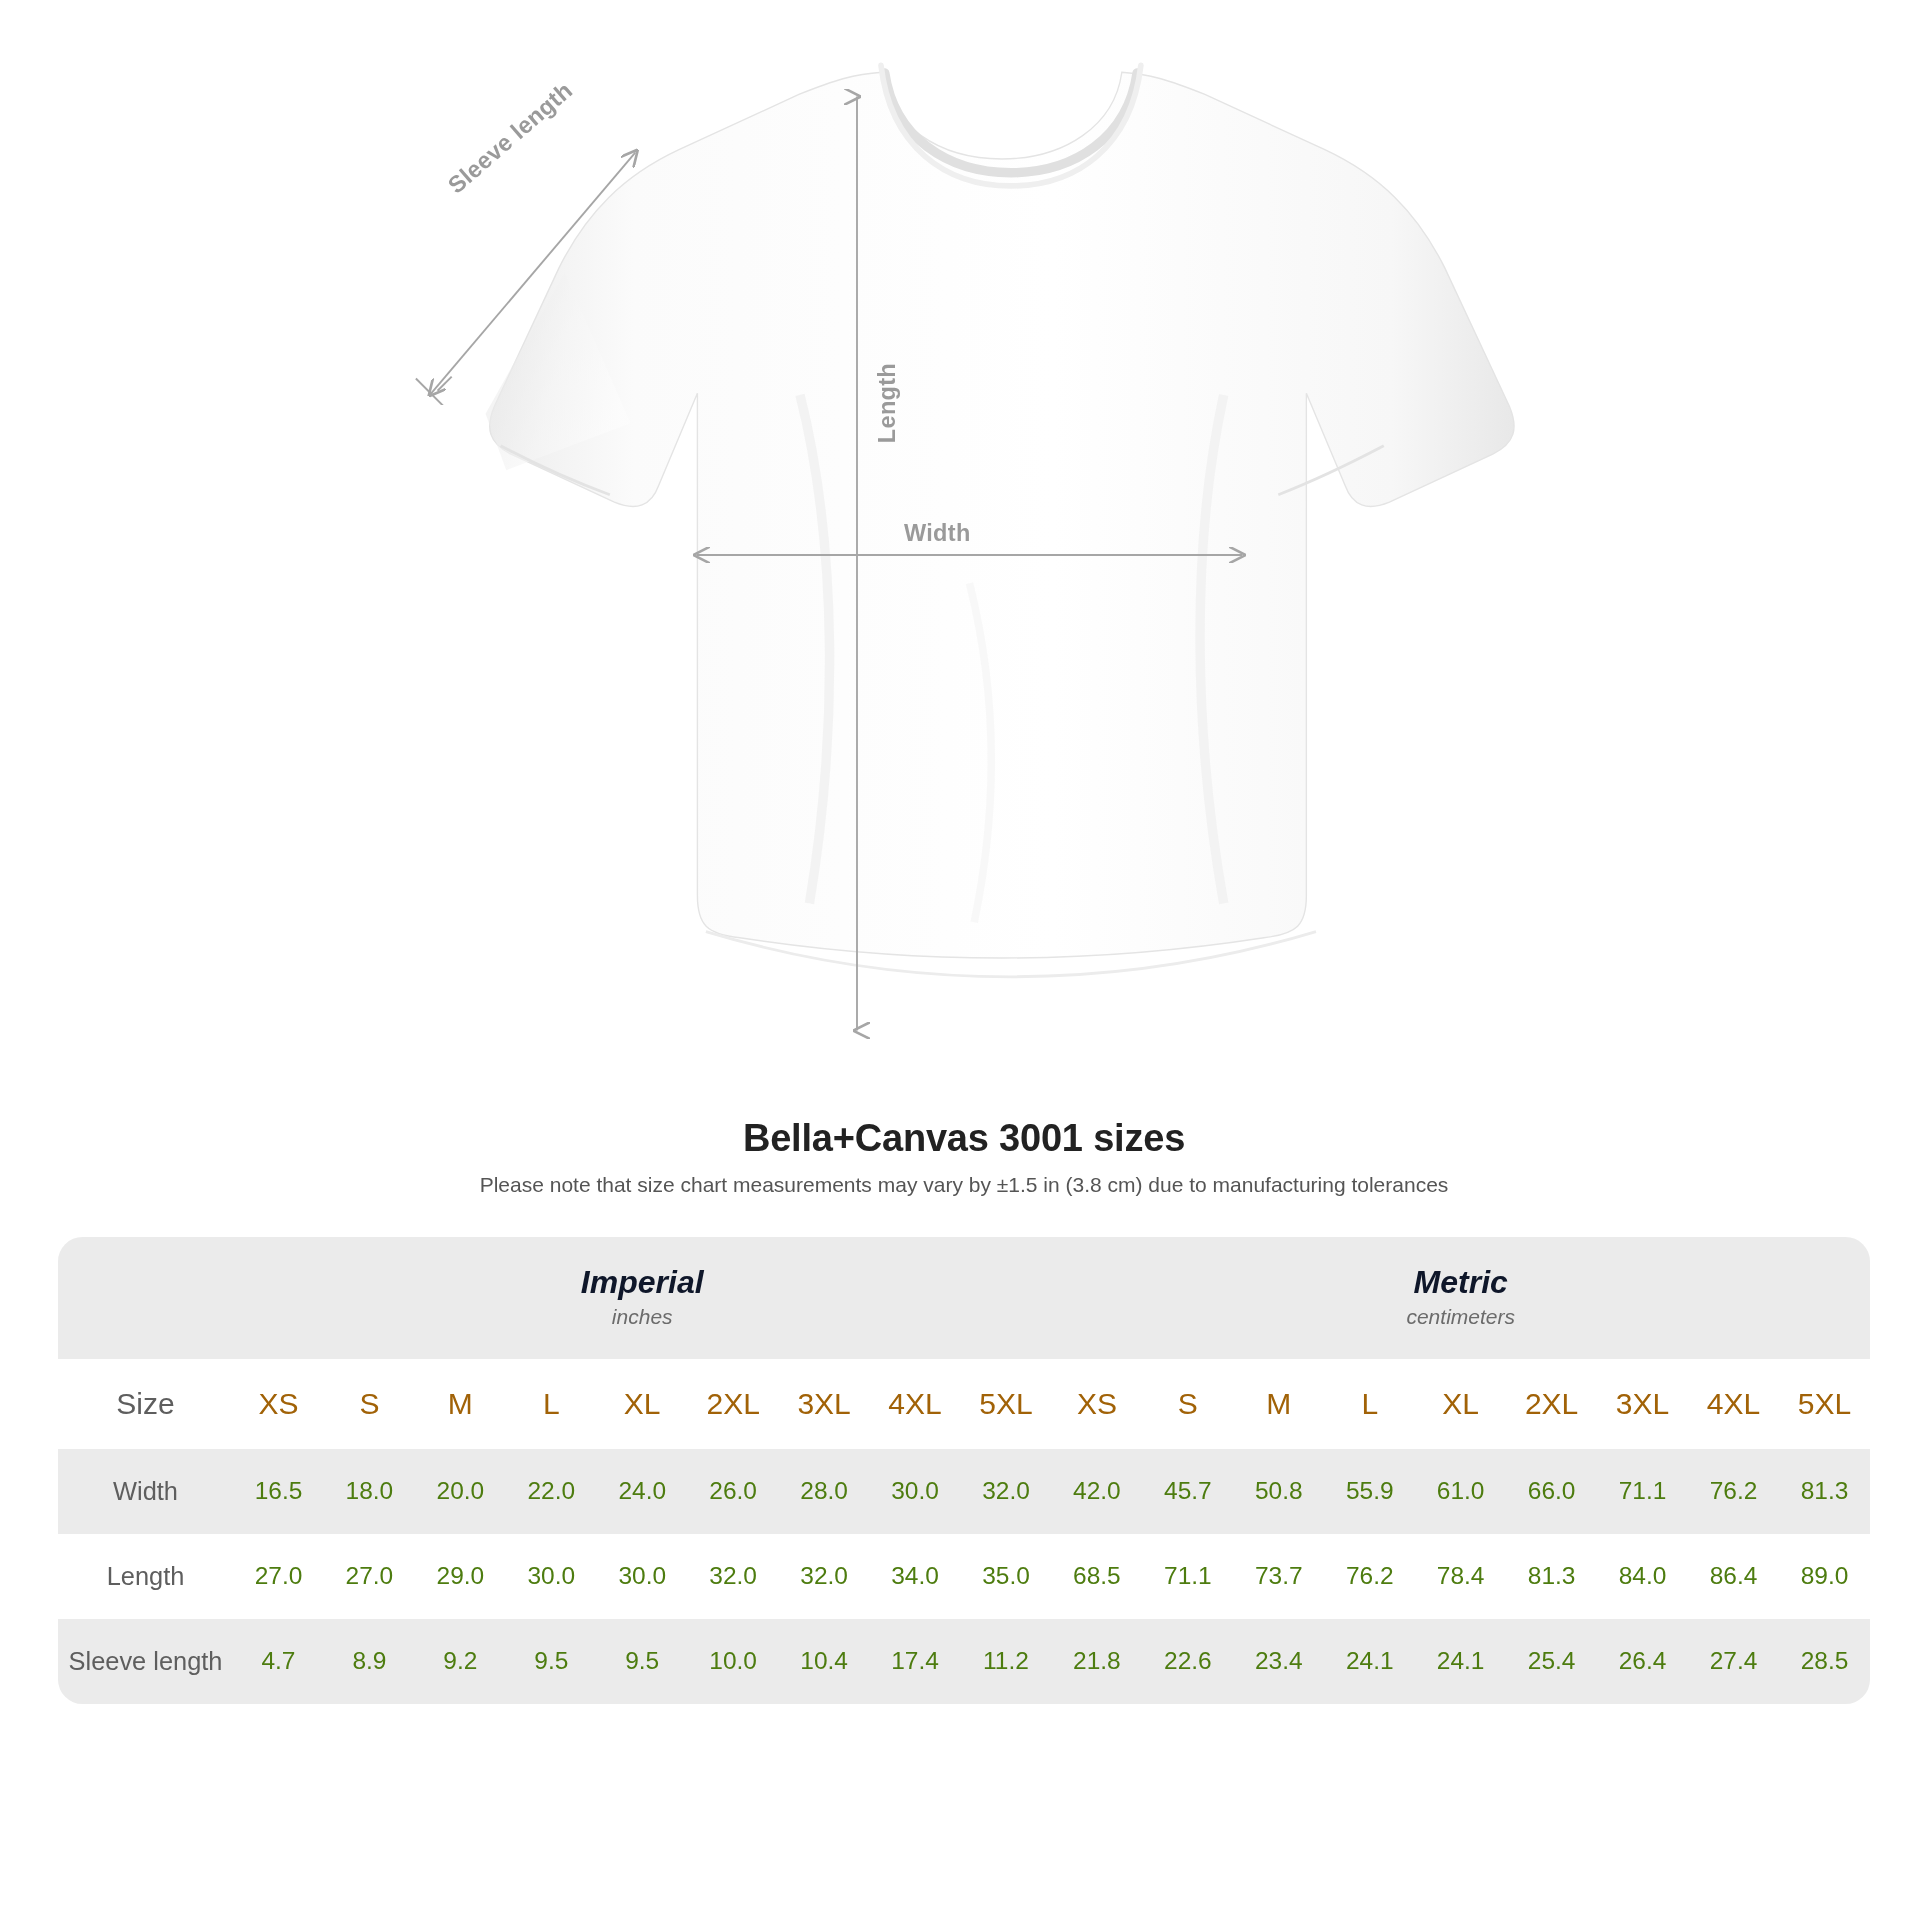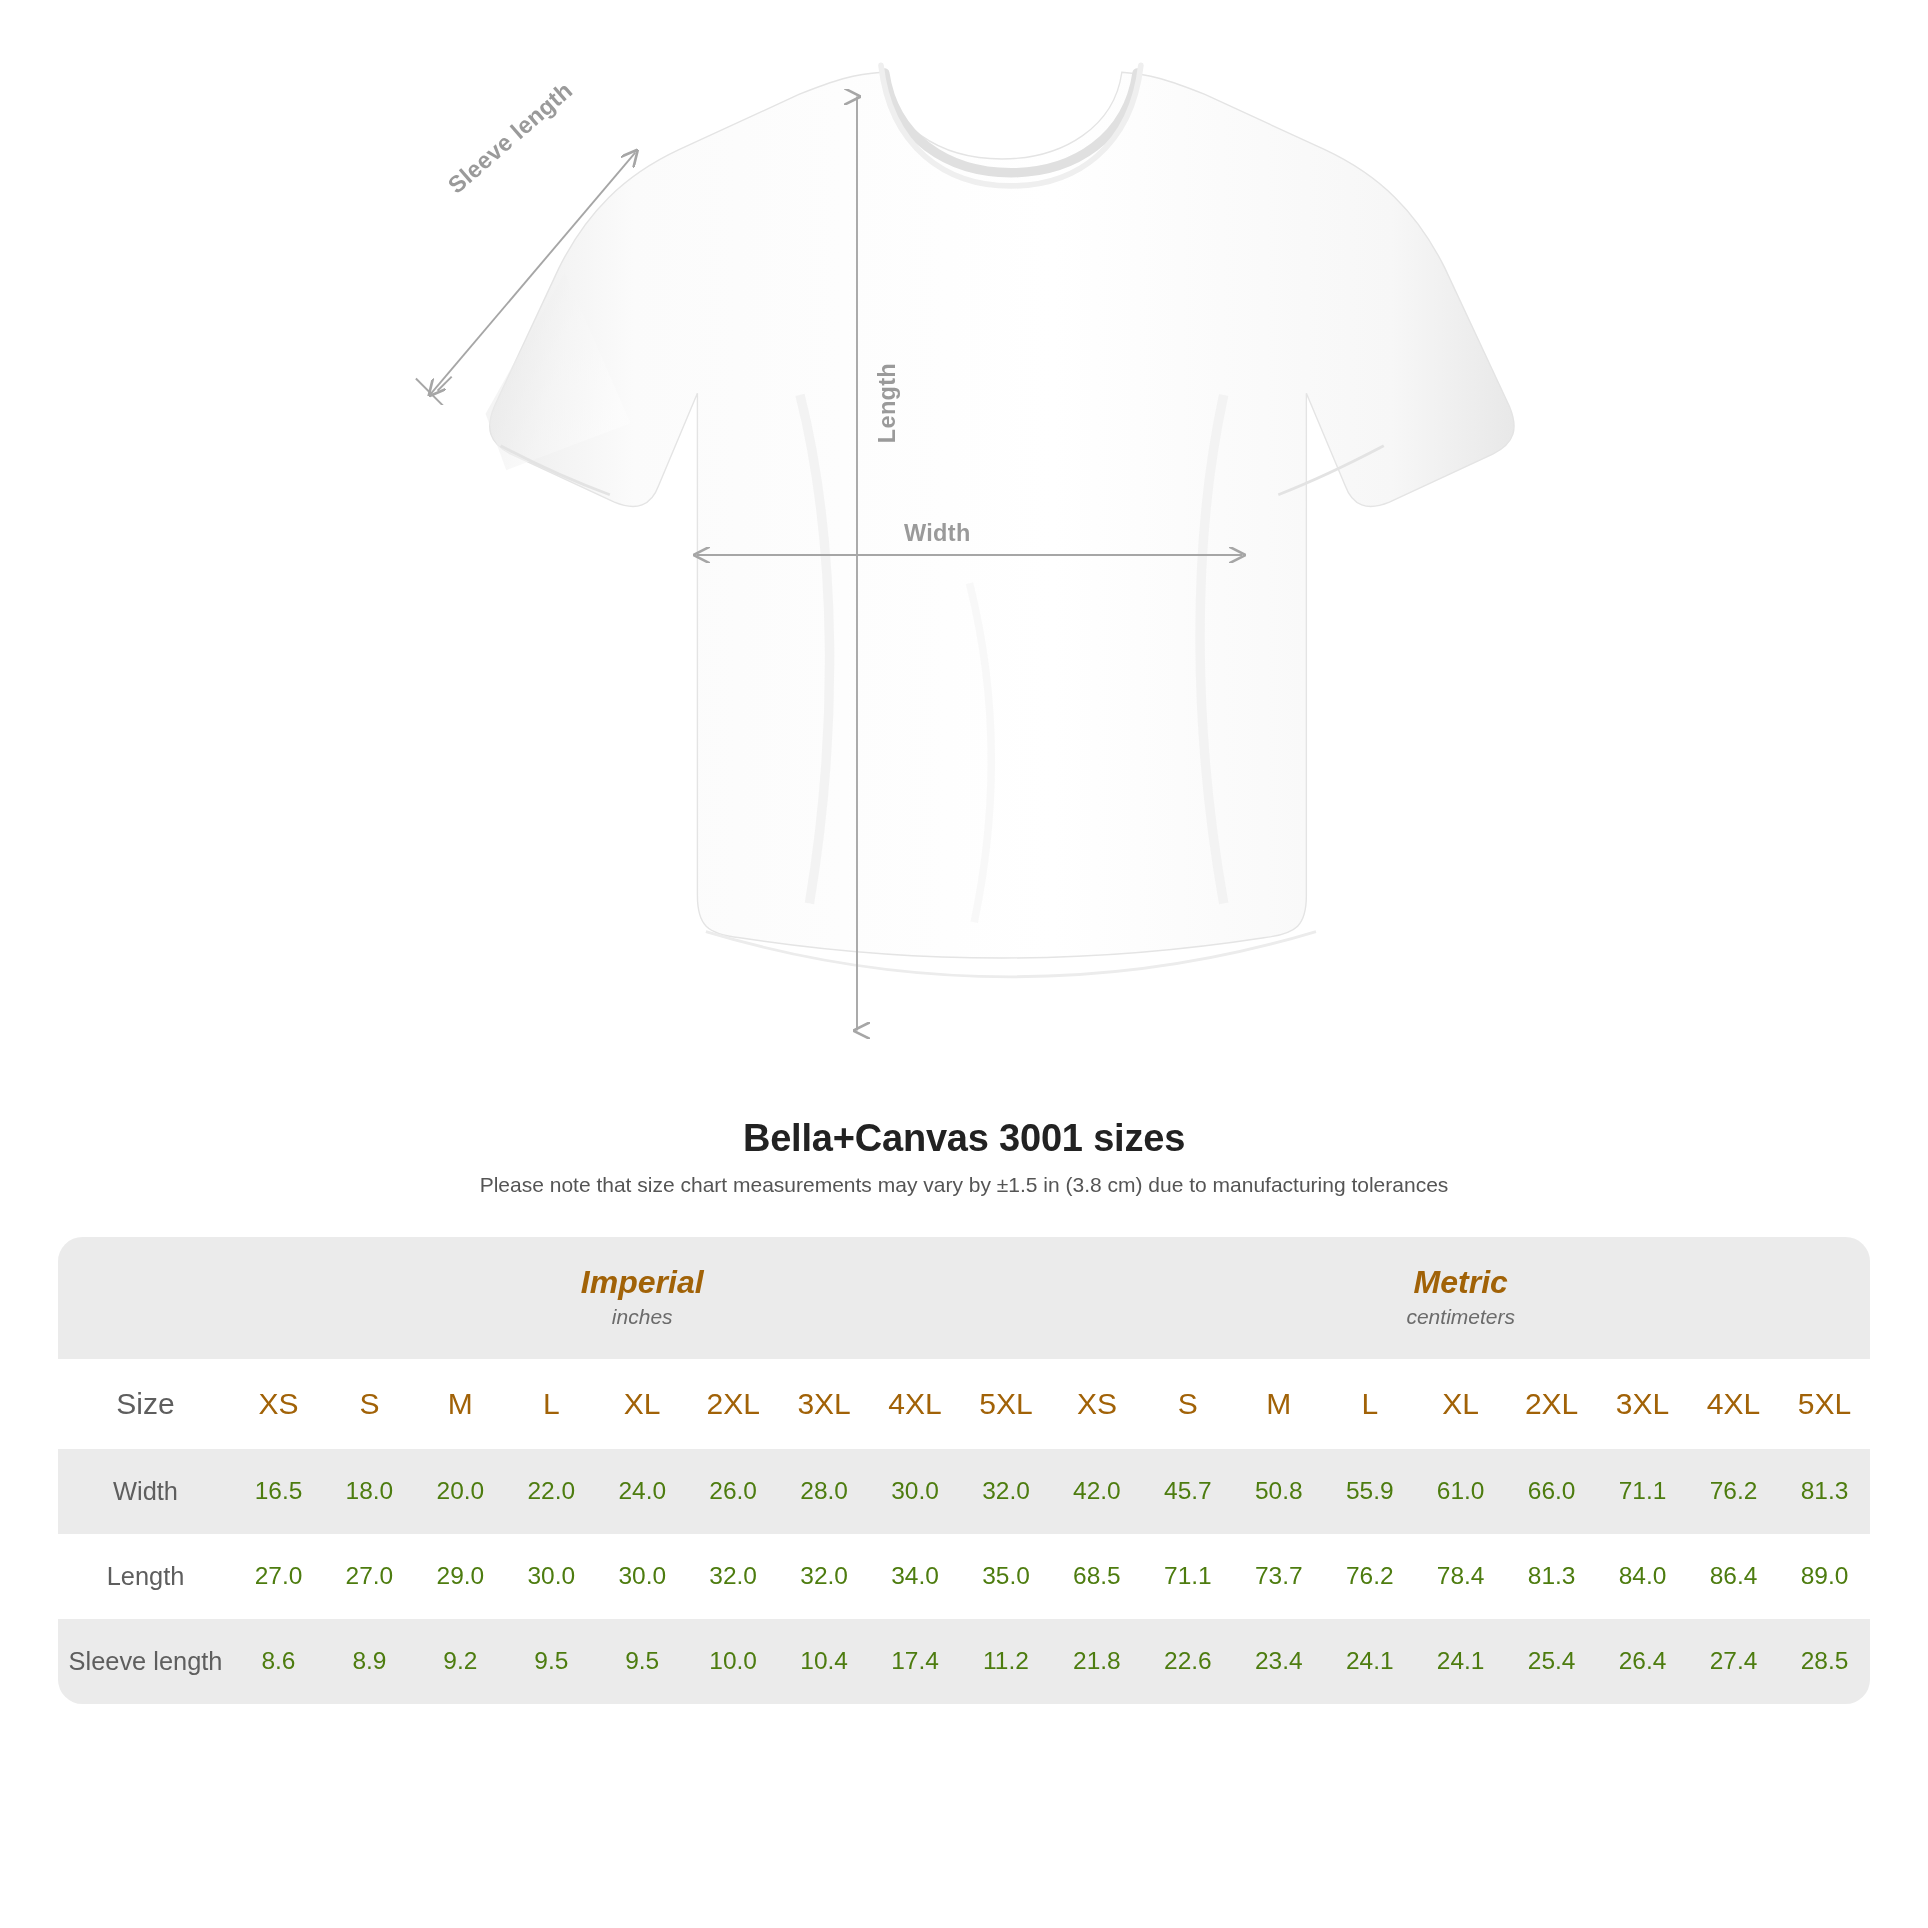--- a/index.html
+++ b/index.html
@@ -96,21 +96,21 @@
   }
   
   .unit-row td {
     background: #ebebeb;
     padding: 24.5px 0 28px 0;
   }
   .unit-name {
     font-size: 32px;
     font-weight: bold;
     font-style: italic;
-    color: #a16207;
+    color: #0f172a;
     line-height: 1.25;
   }
   .unit-sub {
     font-size: 21px;
     font-style: italic;
     color: #6b6b6b;
     line-height: 1.4;
   }
   .unit-row td.corner { background: #ebebeb; }
 
@@ -359,21 +359,21 @@
           <td>73.7</td>
           <td>76.2</td>
           <td>78.4</td>
           <td>81.3</td>
           <td>84.0</td>
           <td>86.4</td>
           <td>89.0</td>
         </tr>
         <tr class="shaded">
           <td class="rowhead">Sleeve length</td>
-          <td>8.6</td>
+          <td>4.7</td>
           <td>8.9</td>
           <td>9.2</td>
           <td>9.5</td>
           <td>9.5</td>
           <td>10.0</td>
           <td>10.4</td>
           <td>17.4</td>
           <td>11.2</td>
           <td>21.8</td>
           <td>22.6</td>

